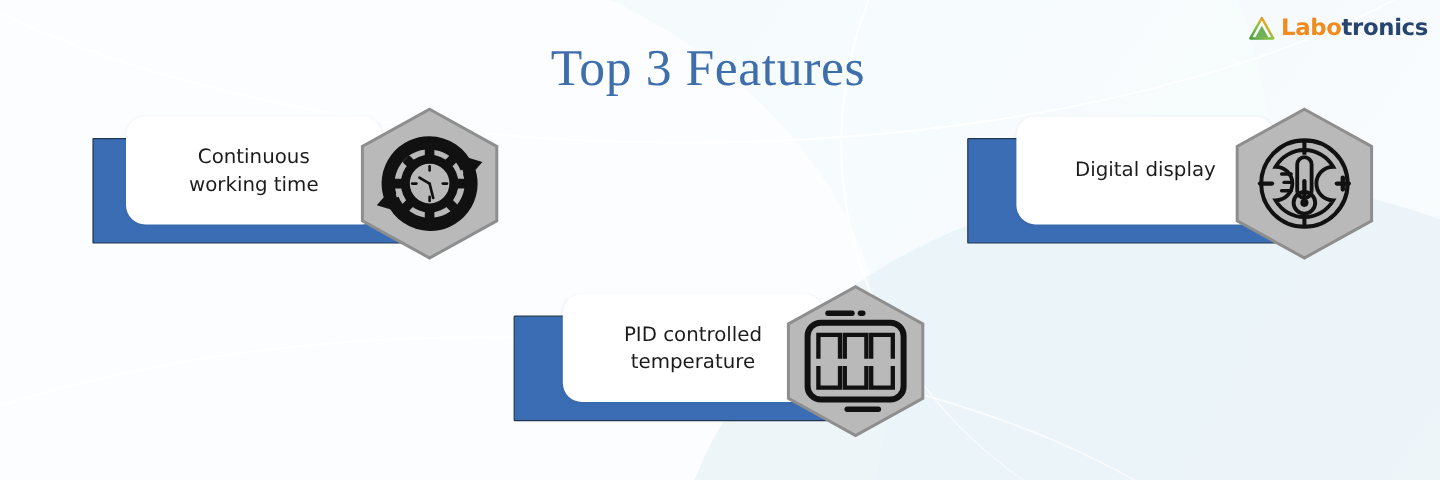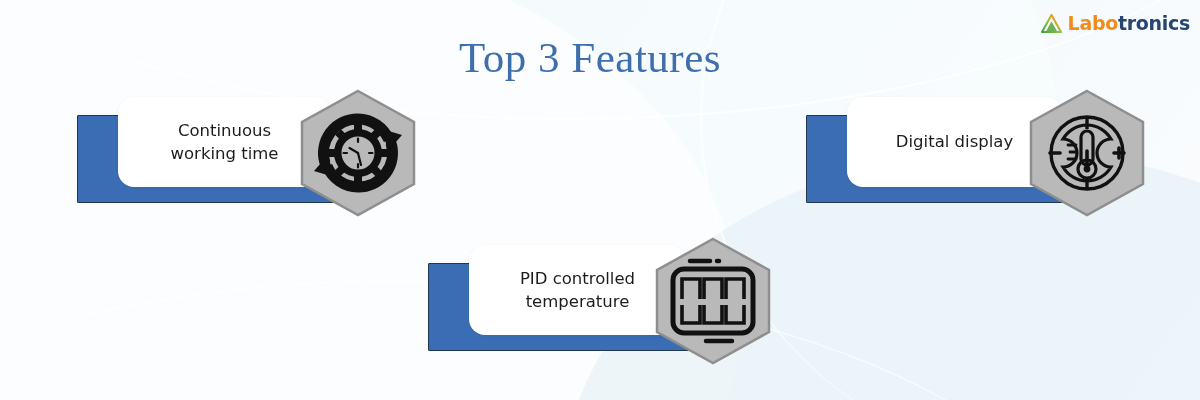--- a/index.html
+++ b/index.html
@@ -184,21 +184,21 @@
     top: -8px;
     width: 118px;
     height: 128px;
   }
 
   .hexwrap svg { display: block; }
 
   
   #feature-continuous-working-time { left: 77px; top: 97px; width: 340px; }
   #feature-continuous-working-time .bar  { width: 270px; }
-  #feature-continuous-working-time .card { left: 41px; width: 213px; text-align: center; }
+  #feature-continuous-working-time .card { left: 28px; width: 213px; text-align: center; }
   #feature-continuous-working-time .hexwrap { left: 222px; }
 
   
   #feature-digital-display { left: 806px; top: 97px; width: 340px; }
   #feature-digital-display .bar  { width: 268px; }
   #feature-digital-display .card { left: 41px; width: 215px; }
   #feature-digital-display .hexwrap { left: 222px; }
 
   
   #feature-pid-controlled-temperature { left: 428px; top: 245px; width: 345px; }

